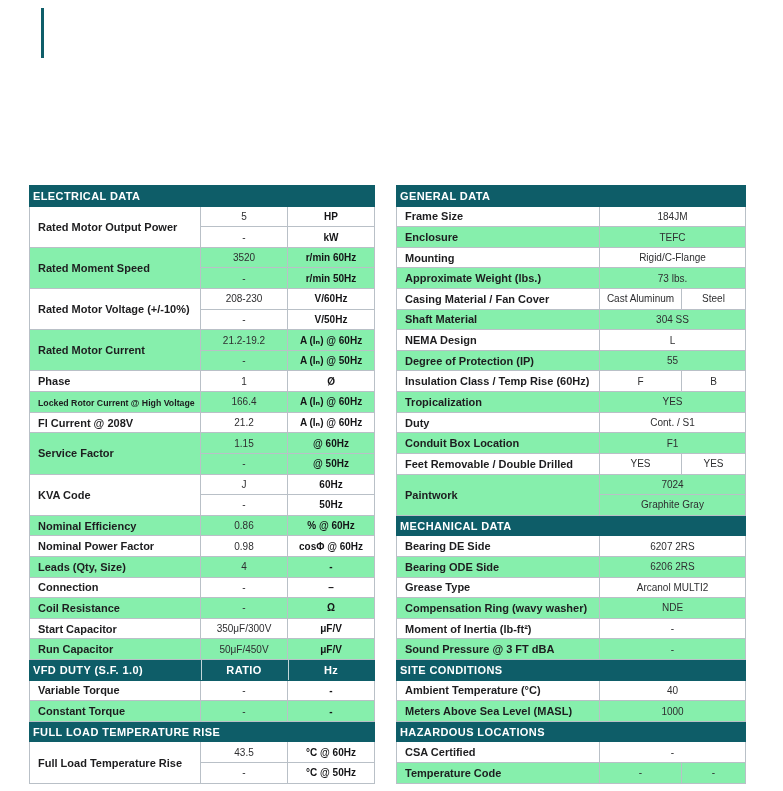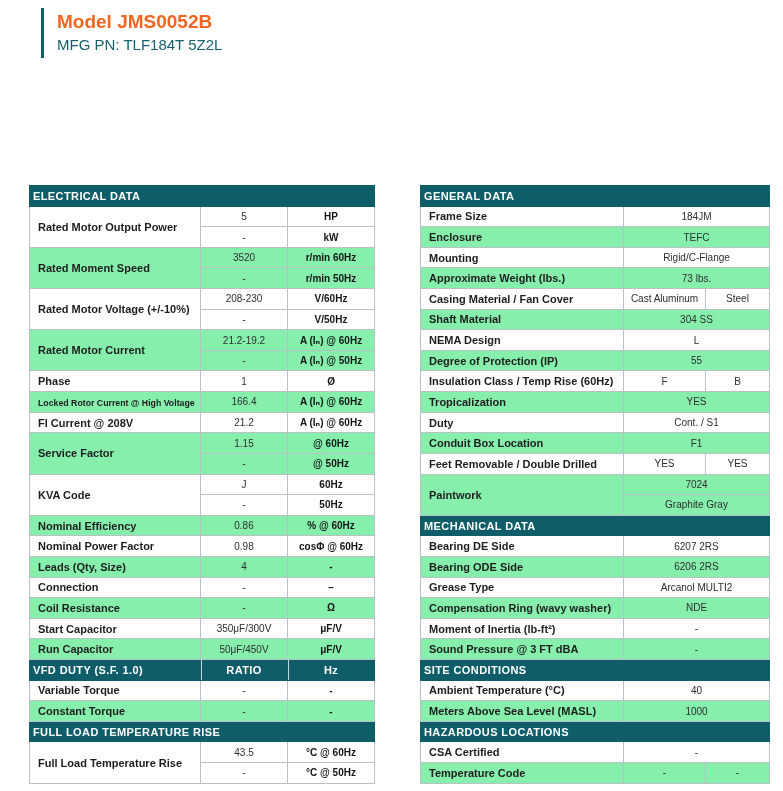--- a/index.html
+++ b/index.html
@@ -14,21 +14,21 @@
     font-size:49px;font-weight:bold;color:#0f5e69;letter-spacing:-2px;
     line-height:52px;
   }
   .brand-divider{width:3px;height:50px;background:#0f5e69;margin:2px 13px 0 14px;}
   .brand-text{padding-top:5px;}
   .model{font-size:19px;font-weight:bold;color:#f26522;line-height:22px;}
   .mfg{font-size:15px;color:#15616c;line-height:20px;margin-top:2px;}
   
   .tbl-wrap{position:absolute;top:185px;}
   #left-wrap{left:29px;}
-  #right-wrap{left:420px;}
+  #right-wrap{left:396px;}
   table{border-collapse:collapse;table-layout:fixed;}
   tr{height:20.62px;}
   td{
     border:1px solid #b9c0c7;padding:0 3px;overflow:hidden;
     vertical-align:middle;background:#ffffff;
   }
   td.lbl{text-align:left;padding-left:8px;font-weight:bold;font-size:11px;color:#1d1d1f;}
   td.val{text-align:center;font-size:10px;color:#2e2e30;}
   td.unit{text-align:center;font-size:10px;font-weight:bold;color:#141416;}
   tr.alt td{background:#86efac;}
@@ -38,24 +38,20 @@
   }
   tr.sec td.c{text-align:center;padding-left:3px;}
   tr.sec td.wdiv{box-shadow:inset 1px 0 0 rgba(255,255,255,.75);}
   .fit{white-space:nowrap;display:inline-block;}
 </style>
 </head>
 <body>
 
 <header class="brand">
   <div class="brand-divider"></div>
-  <div class="brand-text">
-    <div class="model">Model JMS0052B</div>
-    <div class="mfg">MFG PN: TLF184T 5Z2L</div>
-  </div>
 </header>
 
 <div id="left-wrap" class="tbl-wrap">
   <table id="left-table" style="width: 345px;">
       <colgroup>
         <col style="width: 171px;">
         <col style="width: 87px;">
         <col style="width: 87px;">
       </colgroup>
       <tbody>

